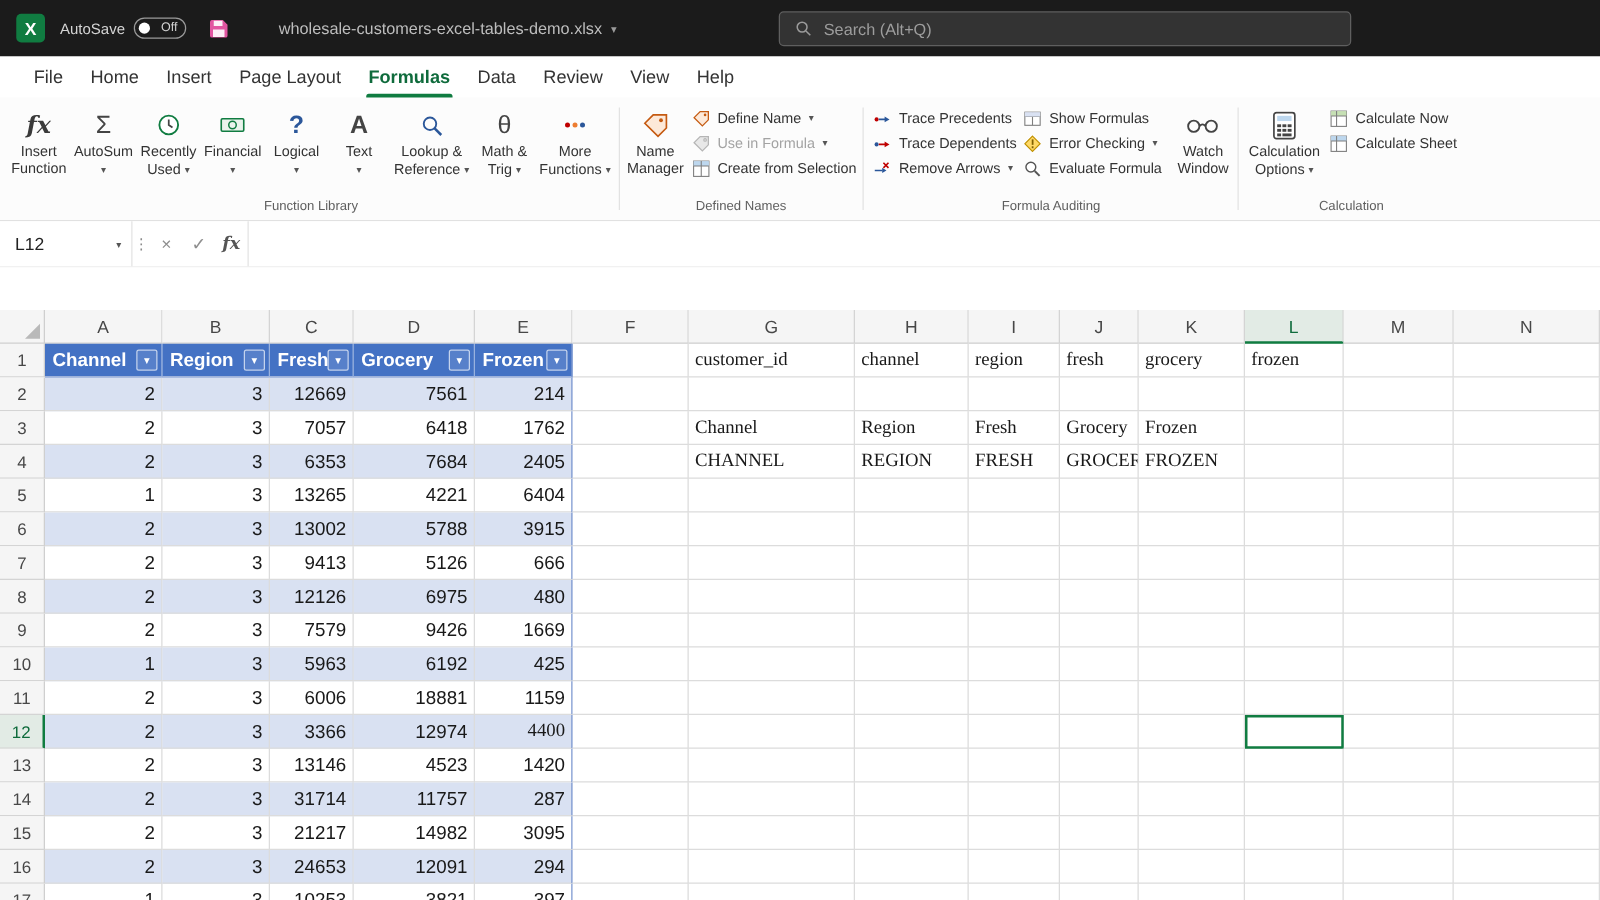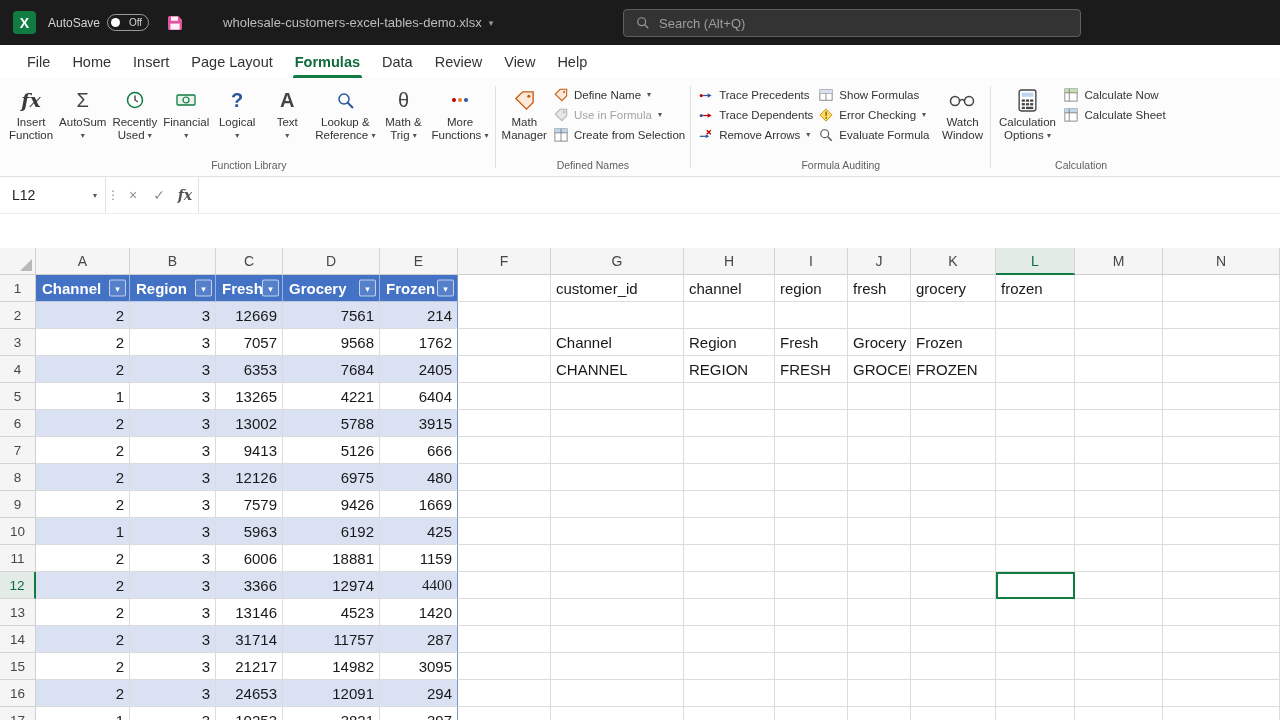--- a/index.html
+++ b/index.html
@@ -65,21 +65,21 @@
   .g-ch{flex:none;background:#f5f5f5;border-right:1px solid #d4d4d4;border-bottom:1px solid #cfcfcf;
     color:#474747;font-size:14px;display:flex;align-items:center;justify-content:center;}
   .g-row{display:flex;height:27px;}
   .g-rh{width:36px;flex:none;background:#f5f5f5;border-right:1px solid #cfcfcf;border-bottom:1px solid #d4d4d4;
     color:#474747;font-size:13.5px;display:flex;align-items:center;justify-content:center;}
   .g-ch.hl{background:#e2ebe5;border-bottom:2px solid var(--excel_green,#107C41);color:#0f6b3c;}
   .g-rh.hl{background:#e2ebe5;border-right:2px solid var(--excel_green,#107C41);color:#0f6b3c;}
   .g-cell{flex:none;border-right:1px solid #dcdcdc;border-bottom:1px solid #dcdcdc;font-size:15px;color:#191919;
     display:flex;align-items:center;padding:0 5px;overflow:hidden;white-space:nowrap;}
   .g-num{justify-content:flex-end;}
-  .g-text{justify-content:flex-start;}
+  .g-text{justify-content:flex-start;font-family:Liberation Serif, serif;}
   .g-band{background:var(--band_blue,#D9E1F2);}
   .g-th{background:var(--table_header_blue,#4472C4);color:#fff;font-weight:700;justify-content:flex-start;
     position:relative;padding:0 22px 0 6px;border-right:1px solid rgba(255,255,255,.45);border-bottom:1px solid #bcc8e2;}
   .th-filter{position:absolute;right:3px;top:50%;transform:translateY(-50%);width:17px;height:17px;
     background:rgba(255,255,255,.10);border:1px solid rgba(255,255,255,.65);border-radius:2px;
     display:flex;align-items:center;justify-content:center;font-size:9px;color:#fff;font-weight:400;}
   .tbl-edge{border-right:1px solid #7a96cf;}
   .g-active{outline:2px solid var(--excel_green,#107C41);outline-offset:-2px;background:#fff;}
 </style>
 </head>
@@ -193,21 +193,21 @@
 
   <div class="rgroup">
     <div class="rgroup-content">
       <div class="rbtn-lg">
         <div class="ric">
           <svg width="23" height="23" viewBox="0 0 24 24">
               <path d="M3 10 L10 3 H21 V14 L14 21 Z" fill="#fde9d9" stroke="#c55a11" stroke-width="1.4"></path>
               <circle cx="16.5" cy="7.5" r="1.6" fill="#c55a11"></circle>
             </svg>
         </div>
-        <div class="rlab"><span>Math</span><br><span>Manager</span></div>
+        <div class="rlab"><span>Name</span><br><span>Manager</span></div>
       </div>
       <div class="rcol">
         <div class="rbtn-sm">
           <svg width="14" height="14" viewBox="0 0 16 16">
               <path d="M1.5 7 L7 1.5 H14.5 V9 L9 14.5 Z" fill="#fde9d9" stroke="#c55a11" stroke-width="1.2"></path>
               <circle cx="11.5" cy="4.5" r="1.2" fill="#c55a11"></circle>
             </svg>
           <span>Define Name</span>
           <span class="chev">▾</span>
         </div>
@@ -433,21 +433,21 @@
       <div class="g-cell" style="width: 85px;"></div>
       <div class="g-cell" style="width: 79px;"></div>
       <div class="g-cell" style="width: 88px;"></div>
       <div class="g-cell" style="width: 117px;"></div>
     </div>
     <div class="g-row">
       <div class="g-rh">3</div>
       <div class="g-cell g-num" style="width: 94px;">2</div>
       <div class="g-cell g-num" style="width: 86px;">3</div>
       <div class="g-cell g-num" style="width: 67px;">7057</div>
-      <div class="g-cell g-num" style="width: 97px;">9568</div>
+      <div class="g-cell g-num" style="width: 97px;">6418</div>
       <div class="g-cell g-num tbl-edge" style="width: 78px;">1762</div>
       <div class="g-cell" style="width: 93px;"></div>
       <div class="g-cell g-text" style="width: 133px;">Channel</div>
       <div class="g-cell g-text" style="width: 91px;">Region</div>
       <div class="g-cell g-text" style="width: 73px;">Fresh</div>
       <div class="g-cell g-text" style="width: 63px;">Grocery</div>
       <div class="g-cell g-text" style="width: 85px;">Frozen</div>
       <div class="g-cell" style="width: 79px;"></div>
       <div class="g-cell" style="width: 88px;"></div>
       <div class="g-cell" style="width: 117px;"></div>

